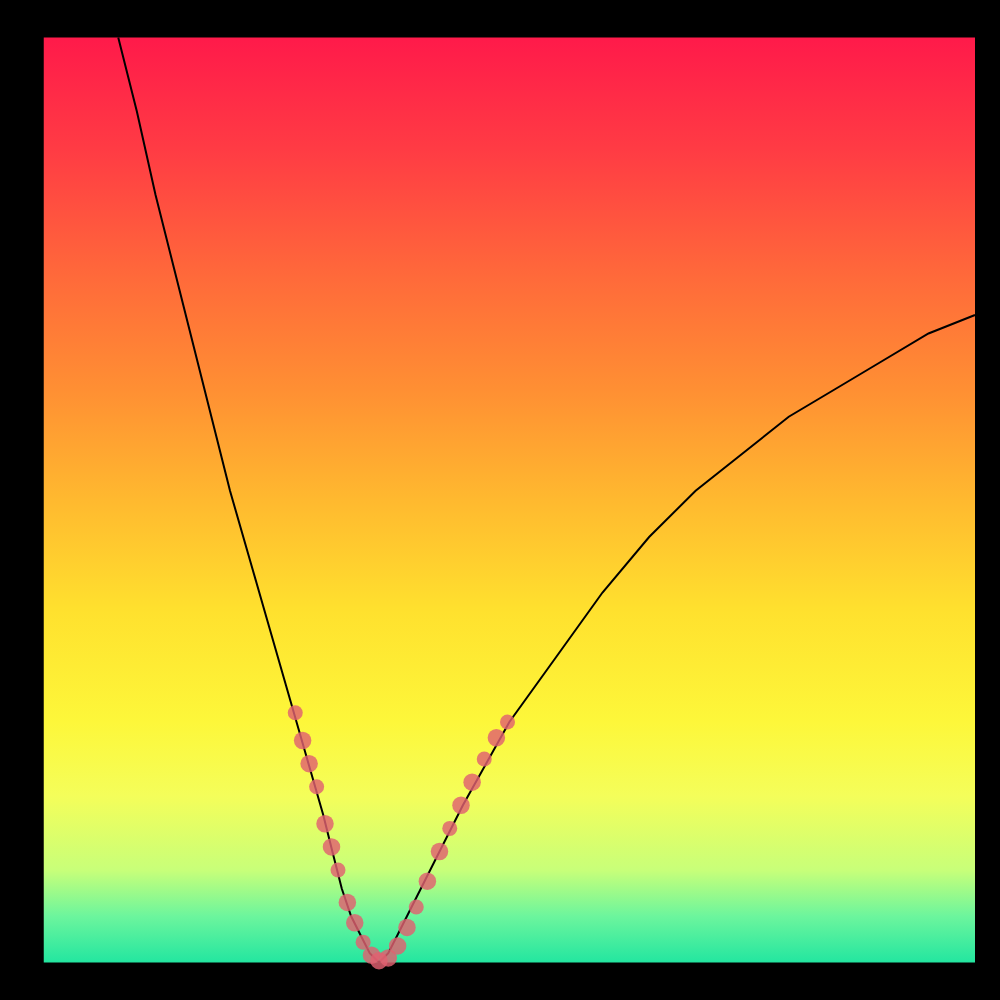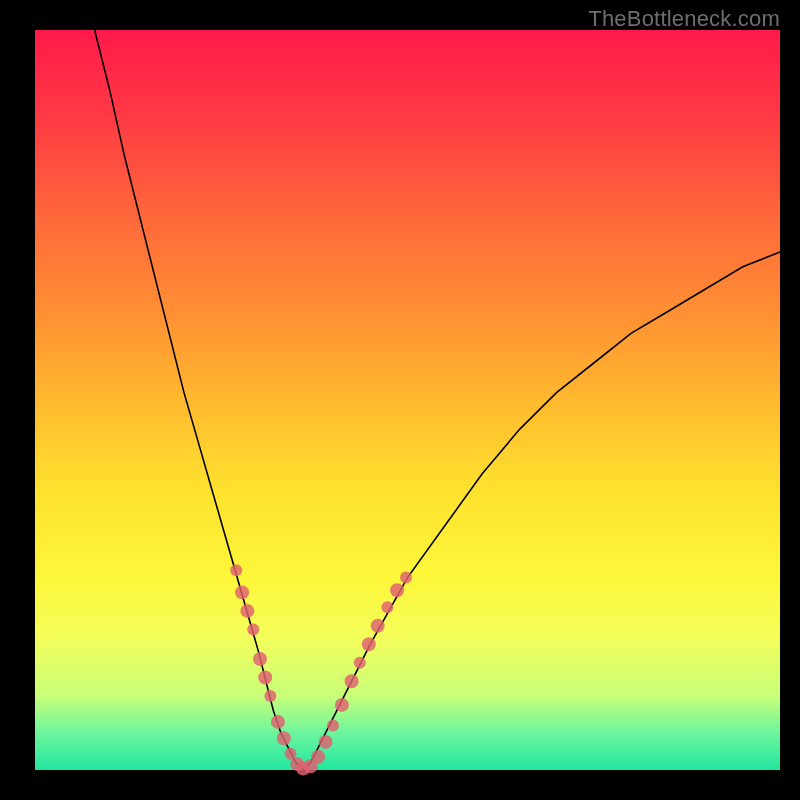--- a/index.html
+++ b/index.html
@@ -63,21 +63,20 @@
   .marker {
     fill: #e06070;
     stroke: none;
     opacity: 0.82;
   }
 </style>
 </head>
 <body>
 
 <div class="frame">
-  <div class="watermark">TheBottleneck.com</div>
   <div class="plot-area">
     <svg class="curves" viewBox="0 0 745 740" preserveAspectRatio="none">
       <path id="curve-path" class="curve-line" d="M59.6 0.0 L74.5 59.2 L89.4 125.8 L104.3 185.0 L119.2 244.2 L134.1 303.4 L149.0 362.6 L163.9 414.4 L178.8 466.2 L193.7 518.0 L208.6 569.8 L223.5 621.6 L230.9 651.2 L238.4 680.8 L245.9 703.0 L253.3 717.8 L260.8 732.6 L268.2 740.0 L275.6 732.6 L283.1 717.8 L298.0 688.2 L312.9 658.6 L335.3 614.2 L372.5 547.6 L409.8 495.8 L447.0 444.0 L484.3 399.6 L521.5 362.6 L558.8 333.0 L596.0 303.4 L633.3 281.2 L670.5 259.0 L707.8 236.8 L745.0 222.0"></path>
       <g id="marker-group">
           <circle cx="201.2" cy="540.2" r="6" class="marker"></circle>
           <circle cx="207.1" cy="562.4" r="7" class="marker"></circle>
           <circle cx="212.3" cy="580.9" r="7" class="marker"></circle>
           <circle cx="218.3" cy="599.4" r="6" class="marker"></circle>
           <circle cx="225.0" cy="629.0" r="7" class="marker"></circle>
           <circle cx="230.2" cy="647.5" r="7" class="marker"></circle>

